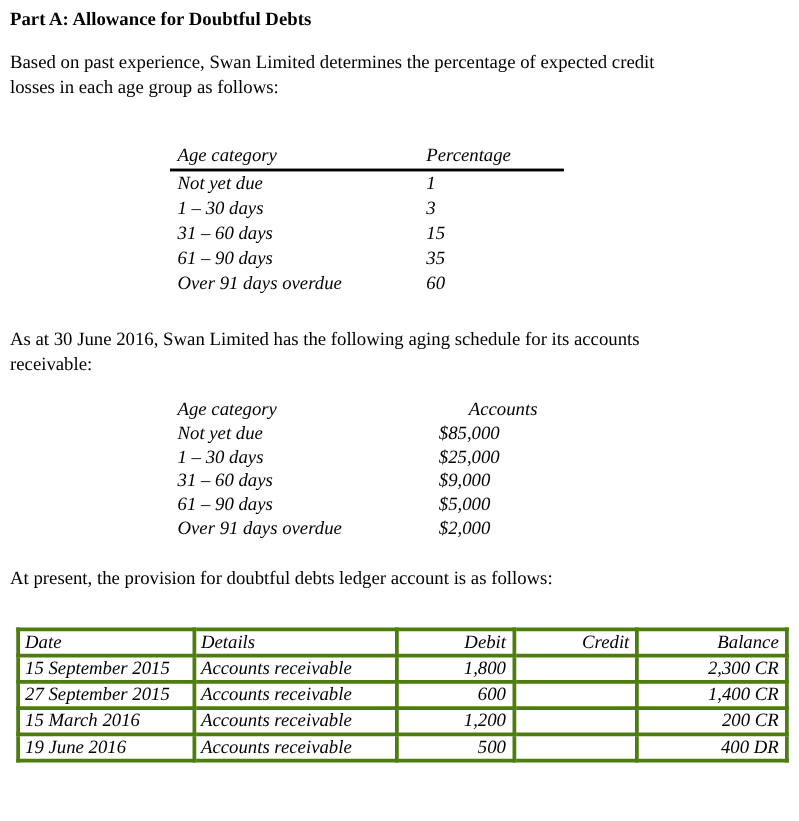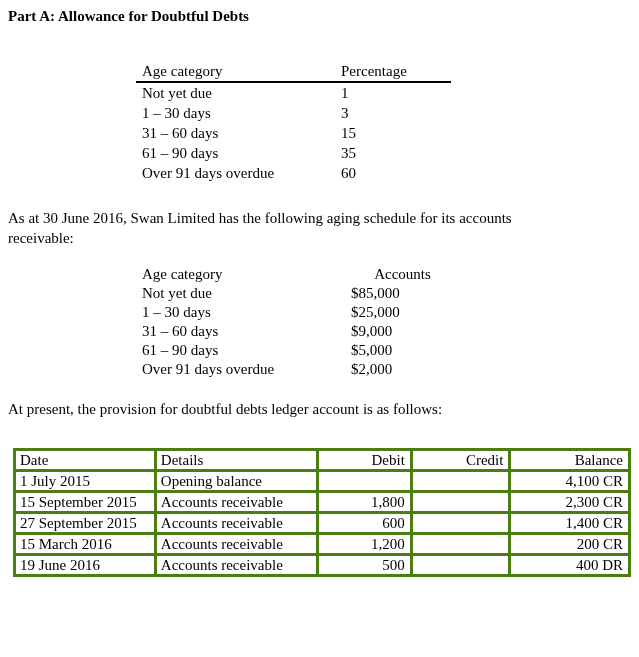--- a/index.html
+++ b/index.html
@@ -14,21 +14,21 @@
     overflow: hidden;
   }
   .doc { padding: 6px 8px 0 8px; }
   .title { font-weight: bold; line-height: 20px; }
   .line { line-height: 20px; }
   .p1 { margin-top: 14px; }
   .p2 { margin-top: 25px; }
   .p3 { margin-top: 20px; }
 
   table { border-collapse: collapse; border-spacing: 0; }
-  td { padding: 0; }
+  td { padding: 0; font-style: italic; }
 
   
   .t1 { margin: 35px 0 0 128px; }
   .t1 td { height: 20px; line-height: 20px; vertical-align: top; }
   .t1 .col-cat { width: 205px; padding-left: 6px; }
   .t1 .col-pct { width: 110px; text-align: left; }
   .t1 thead td { border-bottom: 2px solid #000; }
 
   
   .t2 { margin: 16px 0 0 128px; }
@@ -45,20 +45,24 @@
   .t3 td { border: 3px solid #4d7c0f; height: 18px; line-height: 18px; padding: 0 4px; overflow: hidden; white-space: nowrap; }
   .t3 .num { text-align: right; padding-right: 5px; }
 </style>
 </head>
 <body>
 
 <div class="doc">
 
   <div class="title">Part A: Allowance for Doubtful Debts</div>
 
+  <div class="p1">
+    <div class="line">Based on past experience, Swan Limited determines the percentage of expected credit</div>
+    <div class="line">losses in each age group as follows:</div>
+  </div>
 
   <table class="t1">
     <thead>
       <tr>
         <td class="col-cat">Age category</td>
         <td class="col-pct">Percentage</td>
       </tr>
     </thead>
     <tbody>
       <tr>
@@ -134,27 +138,20 @@
       <tr>
         <td>Date</td>
         <td>Details</td>
         <td class="num">Debit</td>
         <td class="num">Credit</td>
         <td class="num">Balance</td>
       </tr>
     </thead>
     <tbody>
       <tr>
-        <td>1 July 2015</td>
-        <td>Opening balance</td>
-        <td class="num"></td>
-        <td class="num"></td>
-        <td class="num">4,100 CR</td>
-      </tr>
-      <tr>
         <td>15 September 2015</td>
         <td>Accounts receivable</td>
         <td class="num">1,800</td>
         <td class="num"></td>
         <td class="num">2,300 CR</td>
       </tr>
       <tr>
         <td>27 September 2015</td>
         <td>Accounts receivable</td>
         <td class="num">600</td>

